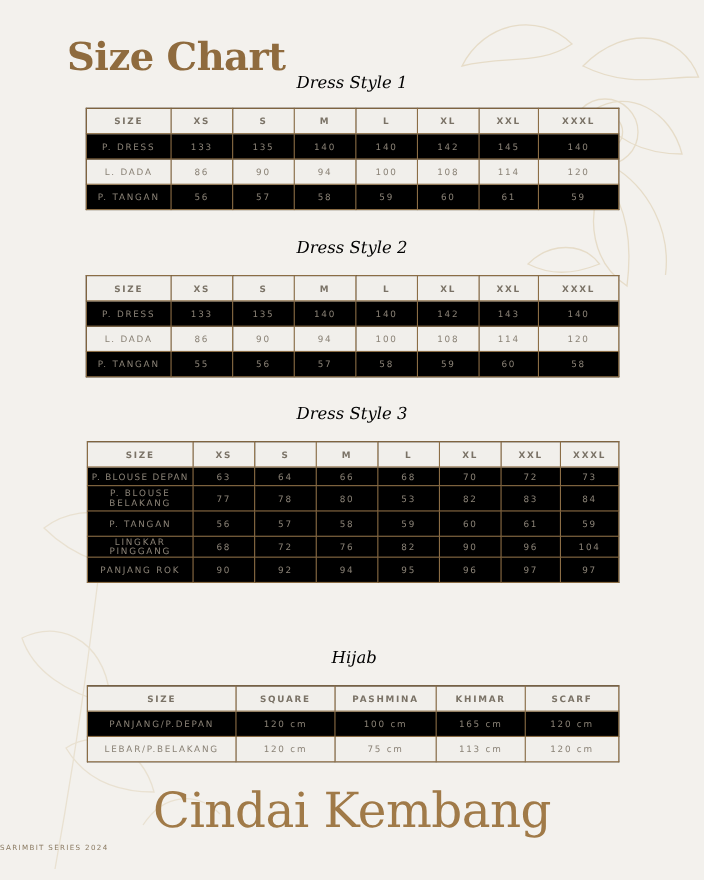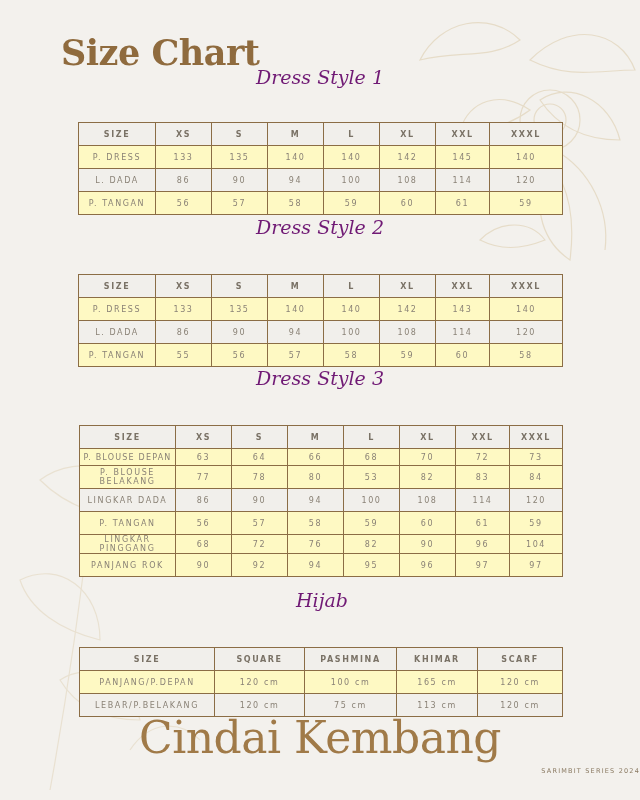--- a/index.html
+++ b/index.html
@@ -1,25 +1,25 @@
 <!DOCTYPE html>
 <html><head>
 <meta charset="utf-8">
 <style>
   html,body{margin:0;padding:0;}
   body{width:640px;height:800px;background:#f3f1ed;position:relative;overflow:hidden;font-family:"DejaVu Sans",sans-serif;}
   .floral{position:absolute;pointer-events:none;}
   .title{position:absolute;left:61px;top:32px;font-family:"DejaVu Serif",serif;font-weight:bold;font-size:35px;color:#8f6b3e;letter-spacing:-0.5px;margin:0;}
-  .sec{position:absolute;font-family:"DejaVu Serif",serif;font-style:italic;font-size:19px;color:#701a75;text-align:center;width:200px;margin-left:-100px;}
-  table{position:absolute;border-collapse:collapse;background:#fef9c3;table-layout:fixed;margin-top:24px;}
+  .sec{position:absolute;font-family:"DejaVu Serif",serif;font-style:italic;font-size:15px;color:#000000;text-align:center;width:200px;margin-left:-100px;}
+  table{position:absolute;border-collapse:collapse;background:#000000;table-layout:fixed;}
   td,th{border:1.6px solid #8b6d45;text-align:center;color:#8a8276;font-size:8px;letter-spacing:1.6px;padding:0;line-height:9px;}
   th{font-weight:bold;color:#7a7266;background:#f1efeb;}
   tr.alt td{background:#f1efeb;}
   .brand{position:absolute;left:0;width:640px;top:712px;text-align:center;font-family:"DejaVu Serif",serif;font-size:44px;color:#a07a48;letter-spacing:-0.5px;font-weight:normal;}
-  .sub{position:absolute;left:0;width:640px;top:767px;text-align:right;font-size:6.5px;color:#8a7a62;letter-spacing:1.2px;}
+  .sub{position:absolute;left:0;width:640px;top:767px;text-align:left;font-size:6.5px;color:#8a7a62;letter-spacing:1.2px;}
 </style>
 </head>
 <body>
 
 <svg class="floral" style="left:380px;top:0;" width="260" height="300" viewBox="0 0 260 300">
   <g fill="none" stroke="#e6dcc8" stroke-width="1.2">
     <path d="M140 40 C110 10 60 20 40 60 C80 50 110 60 140 40Z"></path>
     <path d="M150 60 C190 20 240 30 255 70 C220 70 190 80 150 60Z"></path>
     <path d="M150 110 C120 90 90 100 80 130 C110 130 130 125 150 110Z"></path>
     <path d="M160 100 C190 80 230 100 240 140 C210 140 180 130 160 100Z"></path>
@@ -191,30 +191,20 @@
   <tr style="height:23px">
     <td style="padding:0 14px">P. BLOUSE BELAKANG</td>
     <td>77</td>
     <td>78</td>
     <td>80</td>
     <td>53</td>
     <td>82</td>
     <td>83</td>
     <td>84</td>
   </tr>
-  <tr class="alt" style="height:23px">
-    <td>LINGKAR DADA</td>
-    <td>86</td>
-    <td>90</td>
-    <td>94</td>
-    <td>100</td>
-    <td>108</td>
-    <td>114</td>
-    <td>120</td>
-  </tr>
   <tr style="height:23px">
     <td>P. TANGAN</td>
     <td>56</td>
     <td>57</td>
     <td>58</td>
     <td>59</td>
     <td>60</td>
     <td>61</td>
     <td>59</td>
   </tr>

